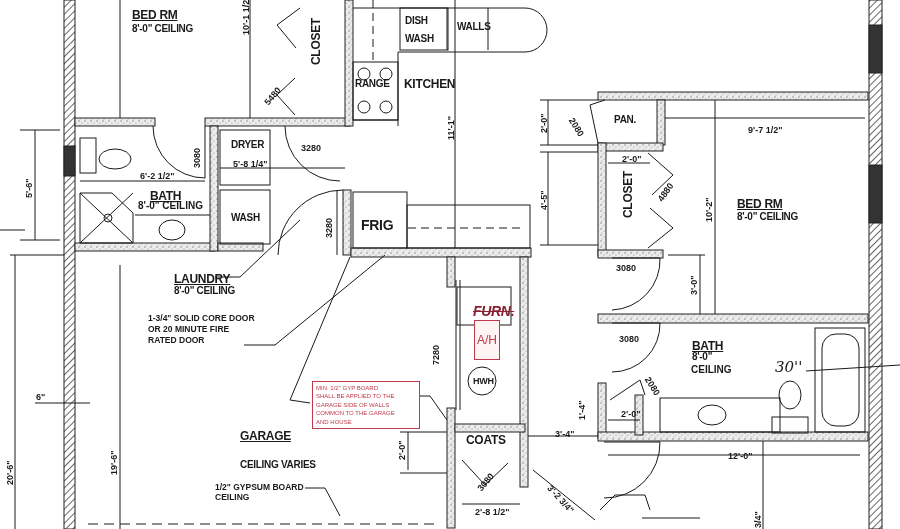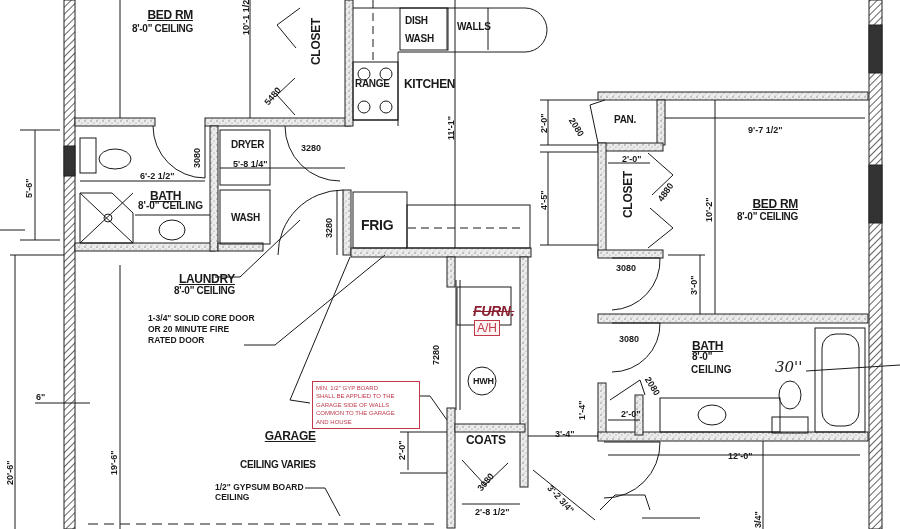--- a/index.html
+++ b/index.html
@@ -1,26 +1,26 @@
 <!DOCTYPE html>
 <html><head>
 <meta charset="utf-8">
 <style>
   html, body { margin:0; padding:0; background:#ffffff; }
   #plan { position:relative; width:900px; height:529px; overflow:hidden; background:#fff; font-family:"Liberation Sans", sans-serif; color:#111; }
   svg { position:absolute; left:0; top:0; }
   .lbl { position:absolute; font-family:"Liberation Sans", sans-serif; font-weight:bold; color:#1a1a1a; white-space:nowrap; line-height:1; }
   .room { font-size:12px; letter-spacing:-0.3px; }
-  .room-title { text-decoration:underline; font-size:12px;text-align:right; }
+  .room-title { text-decoration:underline; font-size:12px; }
   .ceil { font-size:10px; }
   .dim { font-size:9px; font-weight:bold; }
   .vert { transform-origin:left top; transform:rotate(-90deg); }
   .note { font-size:9px; line-height:12px; white-space:pre-line; }
   .redbox { position:absolute; border:1px solid #c0394b; color:#c0394b; font-family:"Liberation Sans", sans-serif; font-size:6px; line-height:8.4px; padding:2px 3px; background:#fff; white-space:pre-line; }
-  .ah { position:absolute; border:1px solid #c0394b; color:#c0394b; font-family:"Liberation Sans", sans-serif; font-size:12px; padding:0 2px; background:#fff4f4; }
+  .ah { position:absolute; border:1px solid #c0394b; color:#c0394b; font-family:"Liberation Sans", sans-serif; font-size:12px; padding:12px 2px; background:#fff4f4; }
   .hand { font-family:"DejaVu Serif", serif; font-weight:normal; font-size:15px; font-style:italic; }
 </style>
 </head>
 <body>
 
 <div id="plan">
 
   <svg width="900" height="529" viewBox="0 0 900 529">
     <defs>
       <pattern id="hatch" width="5" height="5" patternUnits="userSpaceOnUse" patternTransform="rotate(45)">

